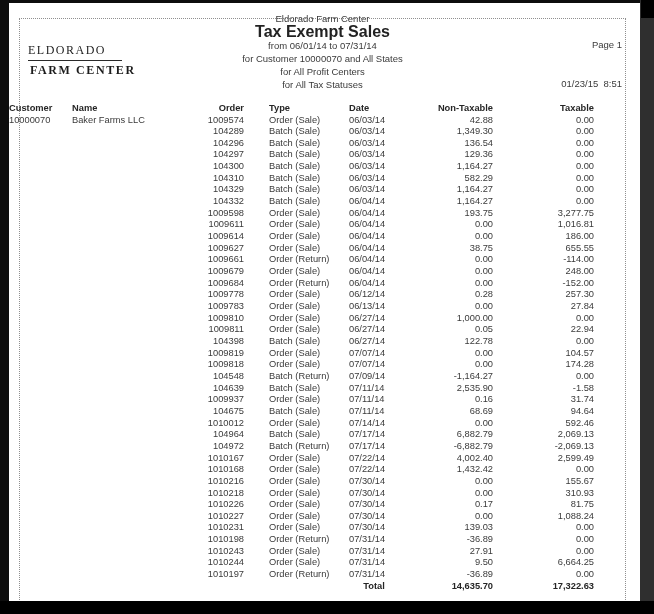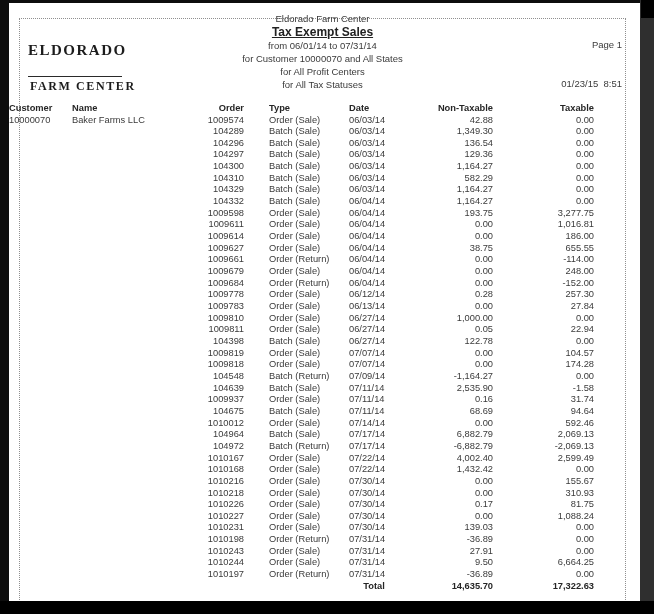--- a/index.html
+++ b/index.html
@@ -17,32 +17,32 @@
   .frame-right  { position:absolute; left:640px; top:0; width:14px; height:614px; background:#2f2f2f; }
   .frame-notch  { position:absolute; left:641px; top:0; width:13px; height:18px; background:#000; }
   .frame-bottom { position:absolute; left:0; top:601px; width:654px; height:13px; background:#000; }
 
   
   .head-center {
     position:absolute; left:10px; top:9px; width:607px;
     text-align:center; color:#3a3a3a; font-size:9.5px; line-height:13px;
   }
   .company { font-size:9.5px; }
-  .title   { font-size:12px; font-weight:bold; color:#222; line-height:14px;text-decoration:underline; }
+  .title   { font-size:16px; font-weight:bold; color:#222; line-height:14px; }
   .head-right {
     position:absolute; right:18px; top:9px; text-align:right;
     color:#3a3a3a; font-size:9.5px; line-height:13px; white-space:pre;
   }
 
   
   .logo { position:absolute; left:19px; top:39px; color:#1c1c1c; }
   .logo-line1 {
     font-family:"Liberation Serif","DejaVu Serif",serif;
-    font-size:15px; letter-spacing:1.5px; line-height:17px;
-    width:94px; border-bottom:1.5px solid #2a2a2a; padding-bottom:17px;font-weight:bold;
+    font-size:12px; letter-spacing:1.5px; line-height:17px;
+    width:94px; border-bottom:1.5px solid #2a2a2a; padding-bottom:1px;
   }
   .logo-line2 {
     font-family:"Liberation Serif","DejaVu Serif",serif;
     font-size:12px; font-weight:bold; letter-spacing:1.6px;
     margin-top:2px; margin-left:2px;
   }
 
   
   .table { position:absolute; left:0; top:100px; width:631px; color:#3a3a3a; }
   .trow  { display:flex; height:11.66px; line-height:11.66px;

